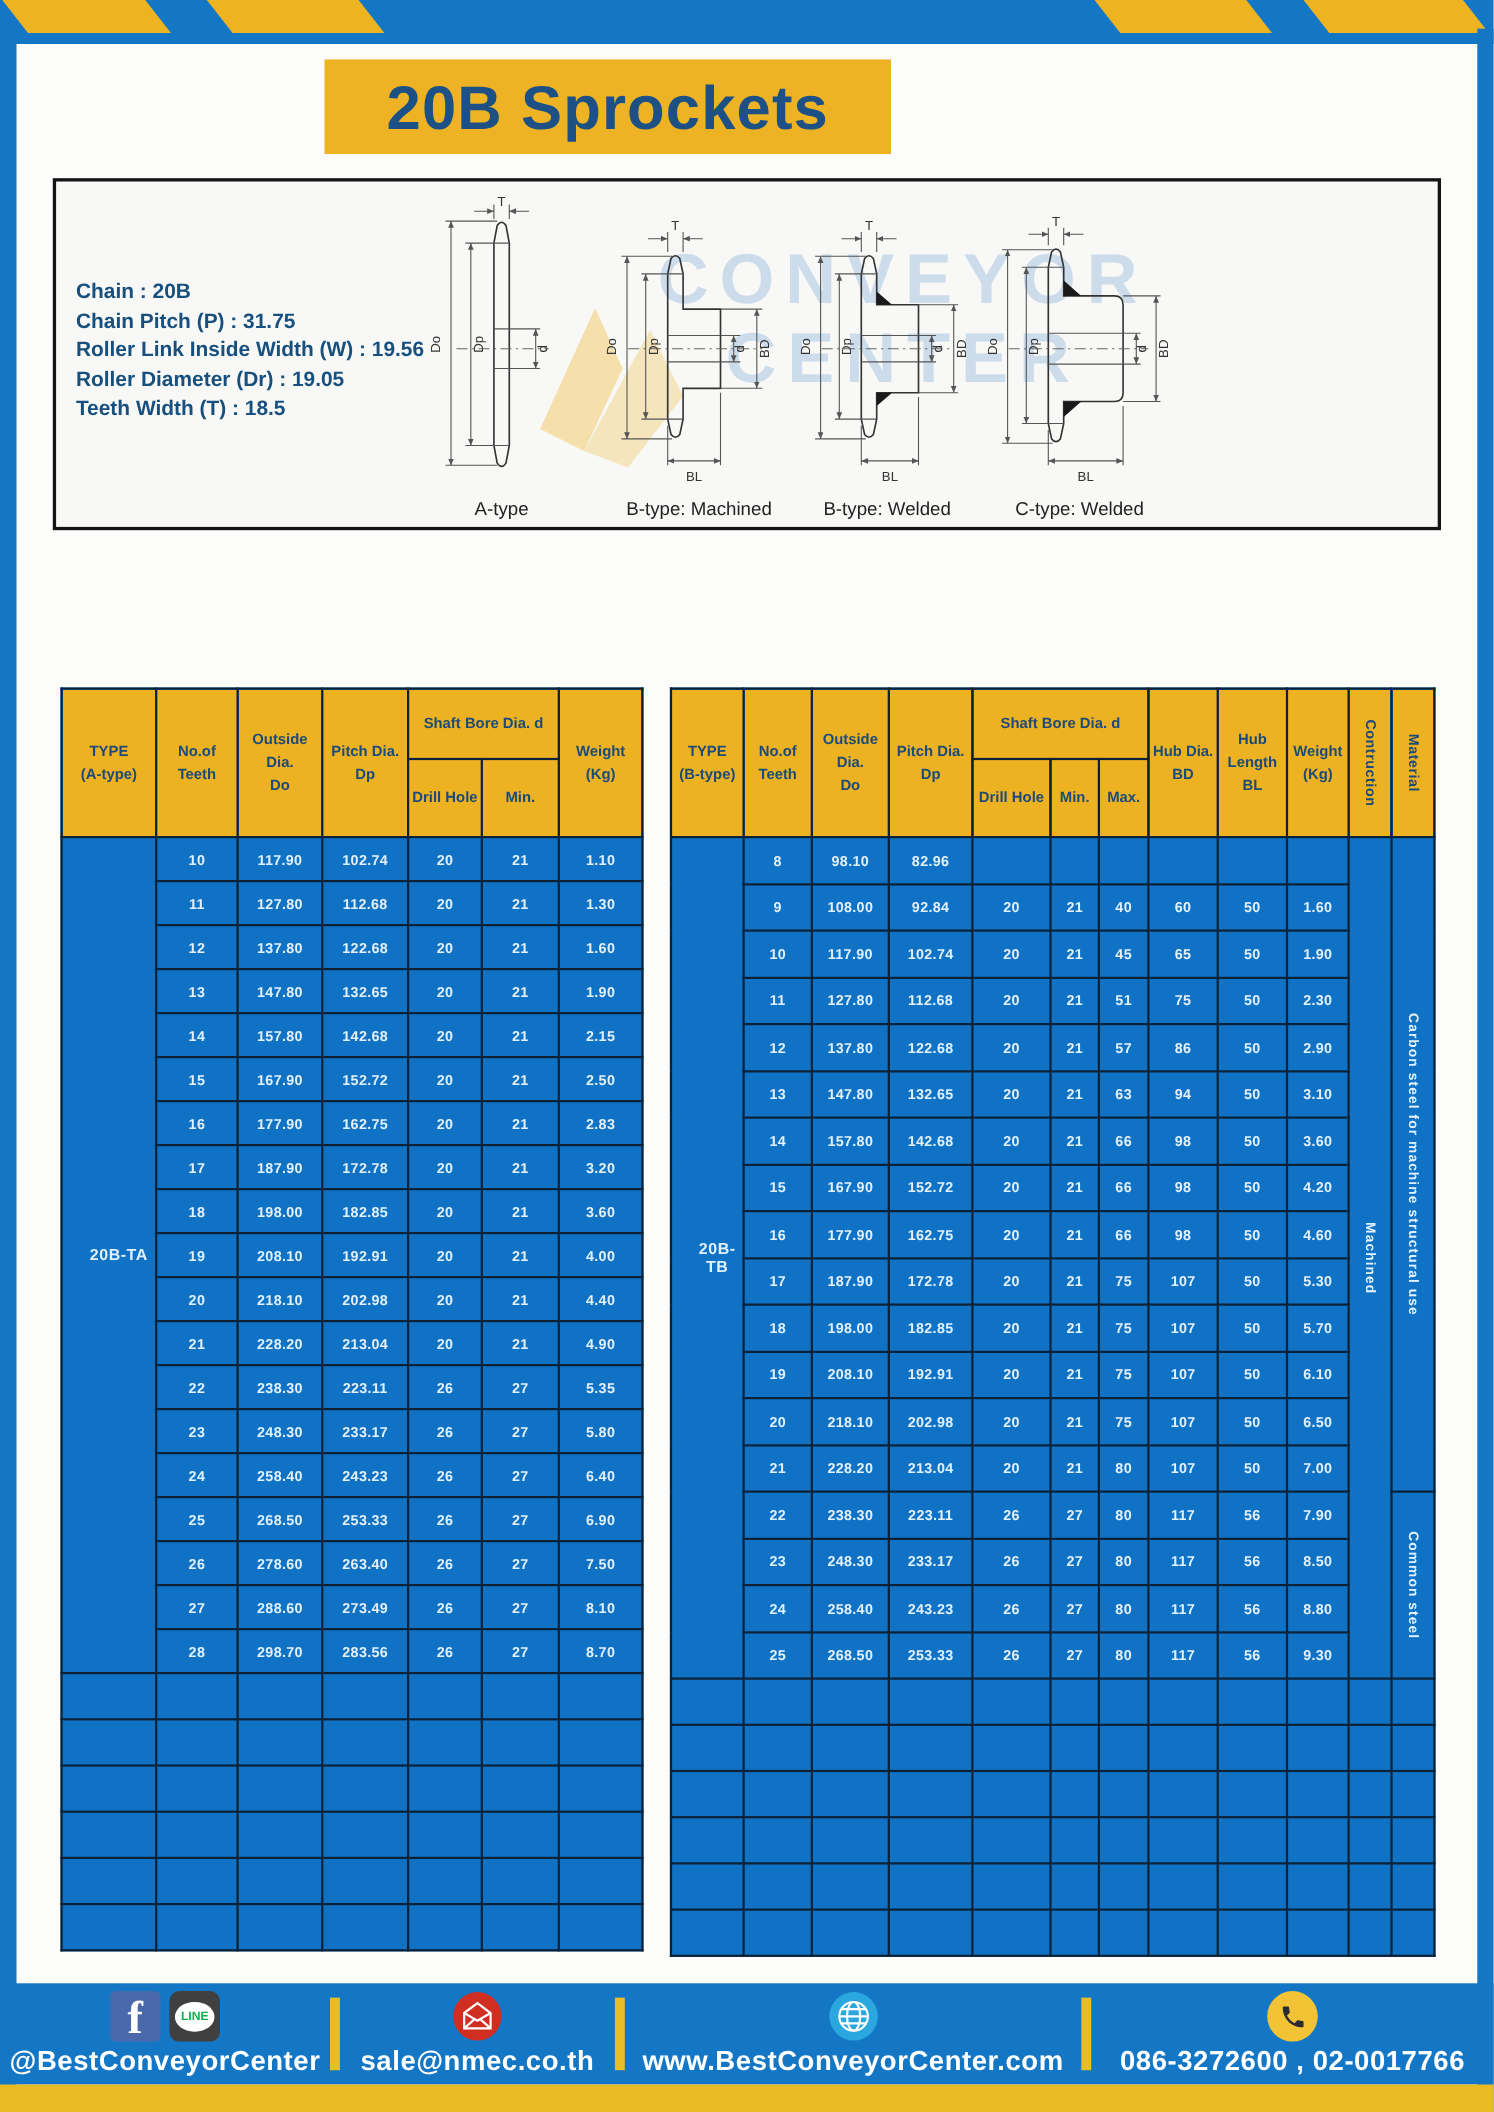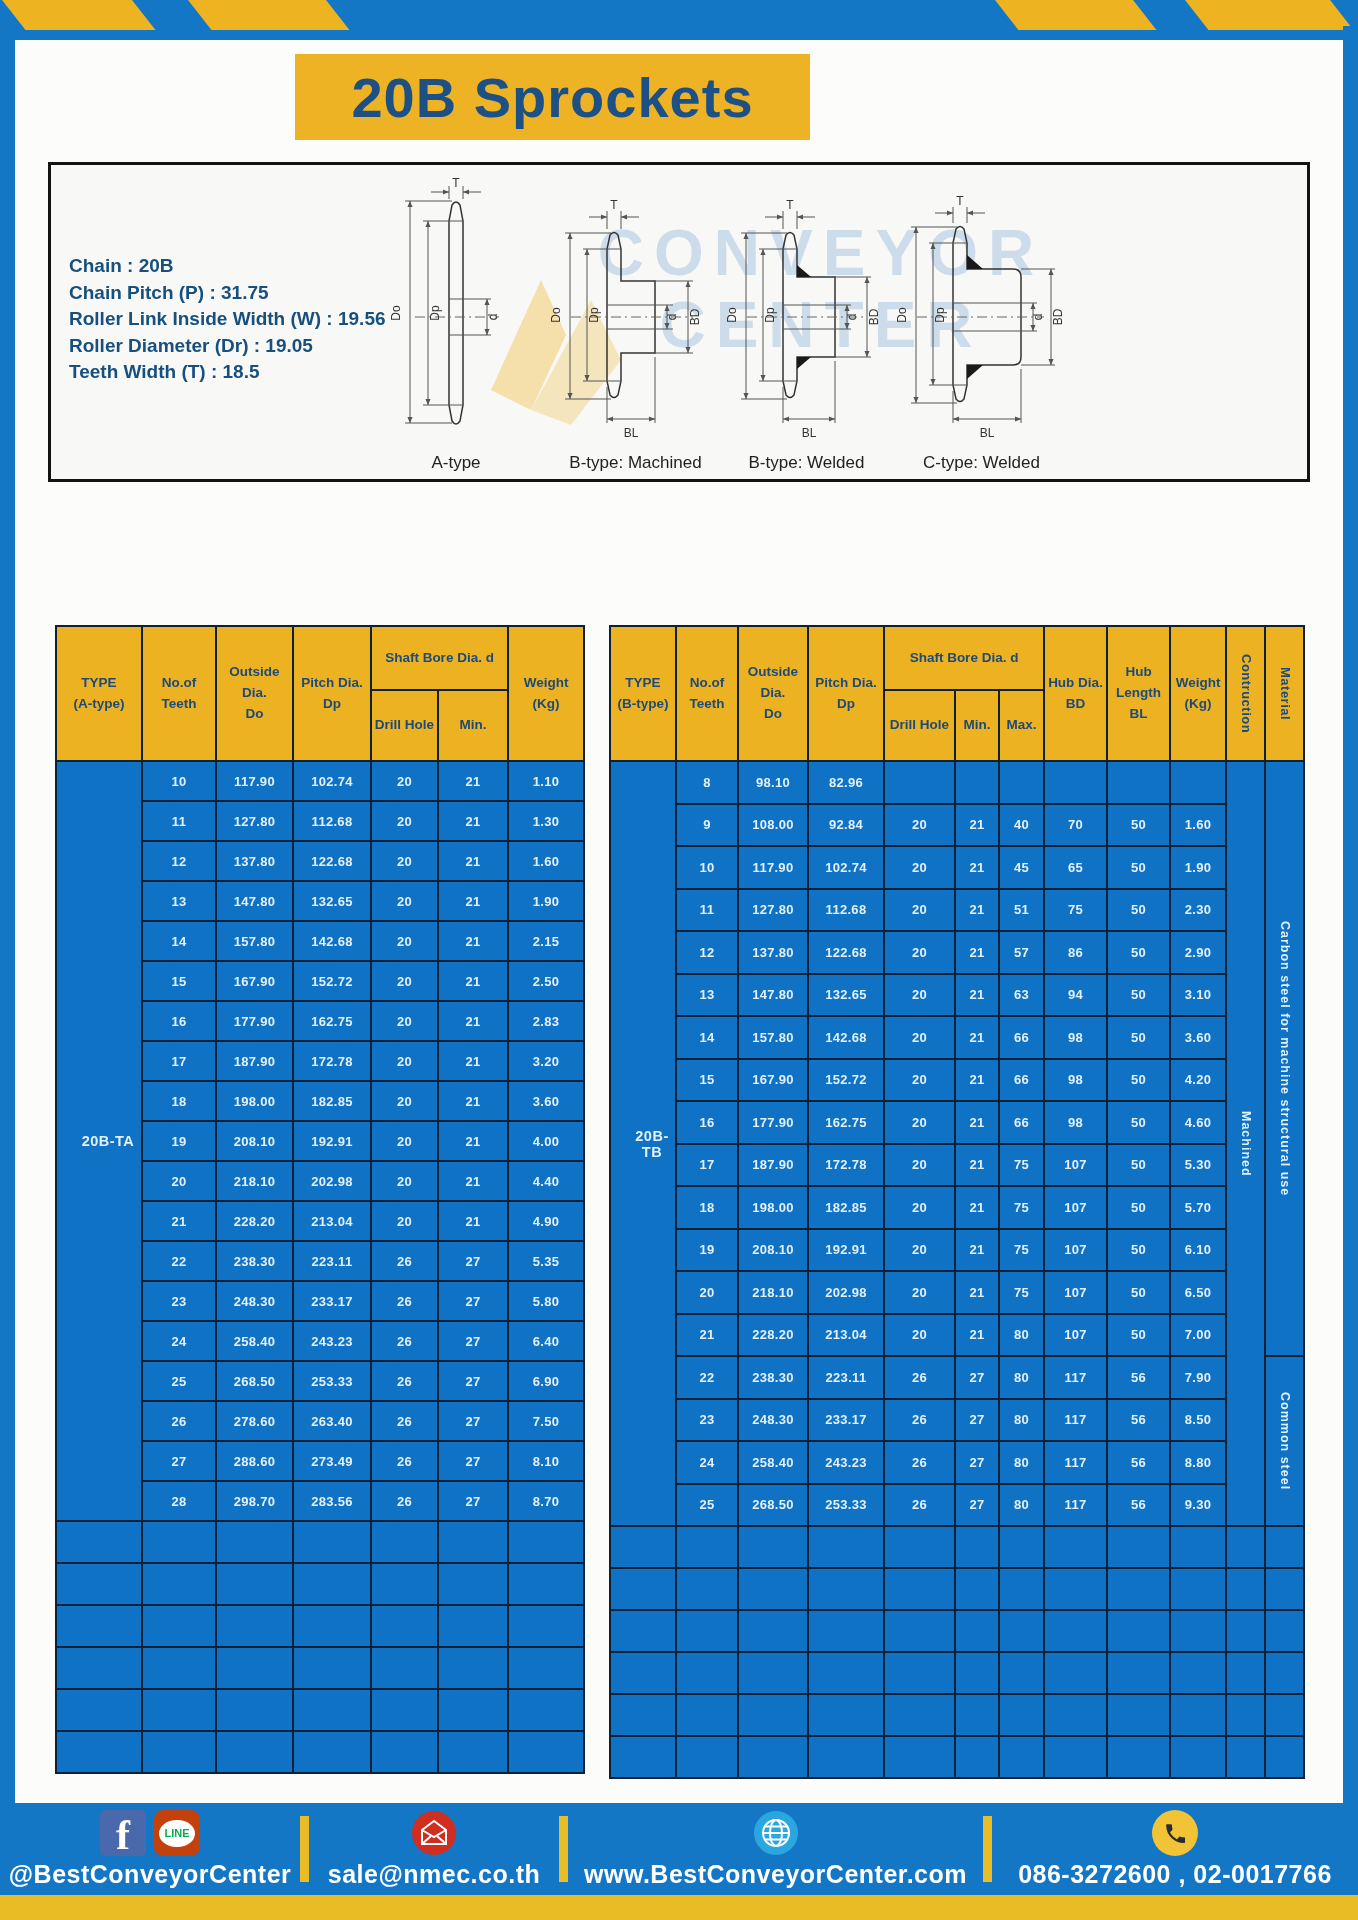--- a/index.html
+++ b/index.html
@@ -55,21 +55,21 @@
   
   .footer{position:absolute;left:0;bottom:25px;width:1358px;height:92px;background:#1377c5;
           display:flex;align-items:center;}
   .f-item{display:flex;flex-direction:column;align-items:center;justify-content:center;gap:3px;}
   .f-item .icons{display:flex;gap:8px;align-items:center;height:48px;}
   .f-text{color:#fff;font-size:25px;letter-spacing:.5px;}
   .f-div{width:9px;height:66px;background:#e9bd27;flex:0 0 auto;}
   .icon-fb{width:46px;height:46px;background:#4a68ac;border-radius:5px;color:#fff;
            font-family:"Liberation Serif",serif;font-weight:bold;font-size:42px;line-height:50px;
            text-align:center;overflow:hidden;}
-  .icon-line{width:46px;height:46px;background:#c2410c;border-radius:9px;display:flex;
+  .icon-line{width:46px;height:46px;background:#404040;border-radius:9px;display:flex;
              align-items:center;justify-content:center;}
   .line-bubble{background:#fff;color:#06b14c;font-size:11px;font-weight:bold;border-radius:50%;
                padding:8px 5px;line-height:1;}
   .bottom-strip{position:absolute;left:0;bottom:0;width:1358px;height:25px;background:#e9bc25;}
 </style>
 </head>
 <body>
 
 <div class="page">
 
@@ -555,21 +555,21 @@
           <td class="vert" rowspan="18">Machined</td>
           <td class="vert" rowspan="14">Carbon steel for machine structural use</td>
         </tr>
         <tr class="">
           <td>9</td>
           <td>108.00</td>
           <td>92.84</td>
           <td>20</td>
           <td>21</td>
           <td>40</td>
-          <td>70</td>
+          <td>60</td>
           <td>50</td>
           <td>1.60</td>
         </tr>
         <tr class="">
           <td>10</td>
           <td>117.90</td>
           <td>102.74</td>
           <td>20</td>
           <td>21</td>
           <td>45</td>

